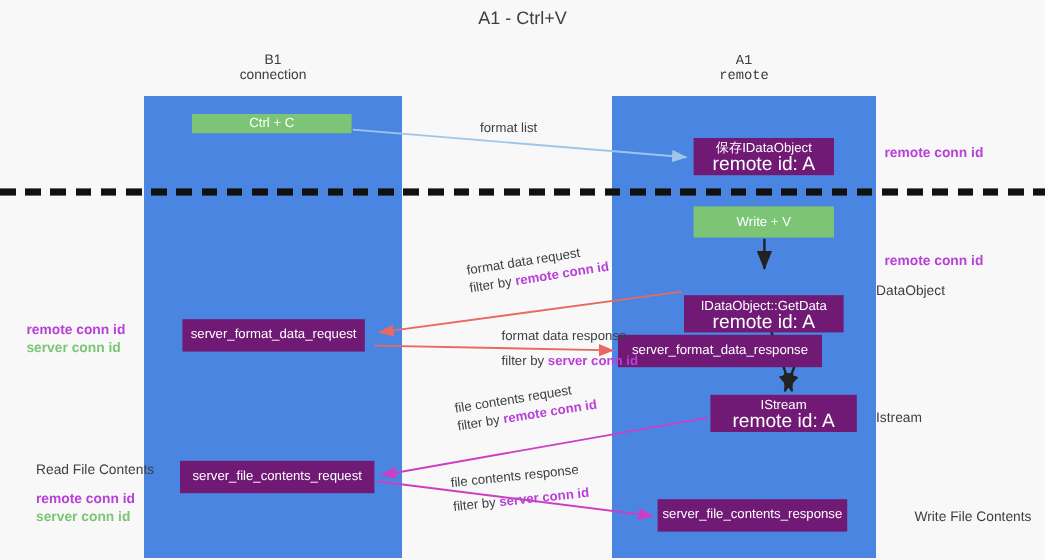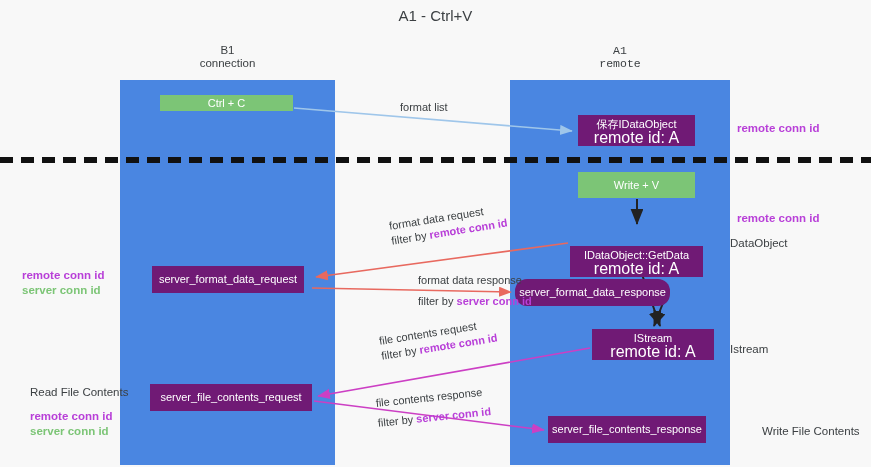--- a/index.html
+++ b/index.html
@@ -43,21 +43,21 @@
   .node.green{background:#7cc576;}
   .node.orange{background:#701a75;}
   .node .l2{font-size:16px;text-align:center;}
 
   
   .n-ctrlc   {left:160px;top:95px; width:133px;height:16px;}
   .n-idataobj{left:578px;top:115px;width:117px;height:31px;}
   .n-ctrlv   {left:578px;top:172px;width:117px;height:26px;}
   .n-getdata {left:570px;top:228px;width:133px;height:31px;margin-top:18px;}
   .n-sfdreq  {left:152px;top:266px;width:152px;height:27px;}
-  .n-sfdresp {left:515px;top:279px;width:155px;height:27px;border-radius:12px;}
+  .n-sfdresp {left:515px;top:279px;width:170px;height:27px;}
   .n-istream {left:592px;top:329px;width:122px;height:31px;}
   .n-sfcreq  {left:150px;top:384px;width:162px;height:27px;}
   .n-sfcresp {left:548px;top:416px;width:158px;height:27px;}
 
   
   .ann{position:absolute;font-size:11.5px;line-height:15px;}
   .c-purple{color:#b83fd8;font-weight:bold;}
   .c-green {color:#7cc576;font-weight:bold;}
   .c-dark  {color:#3c4043;font-weight:normal;}
 

